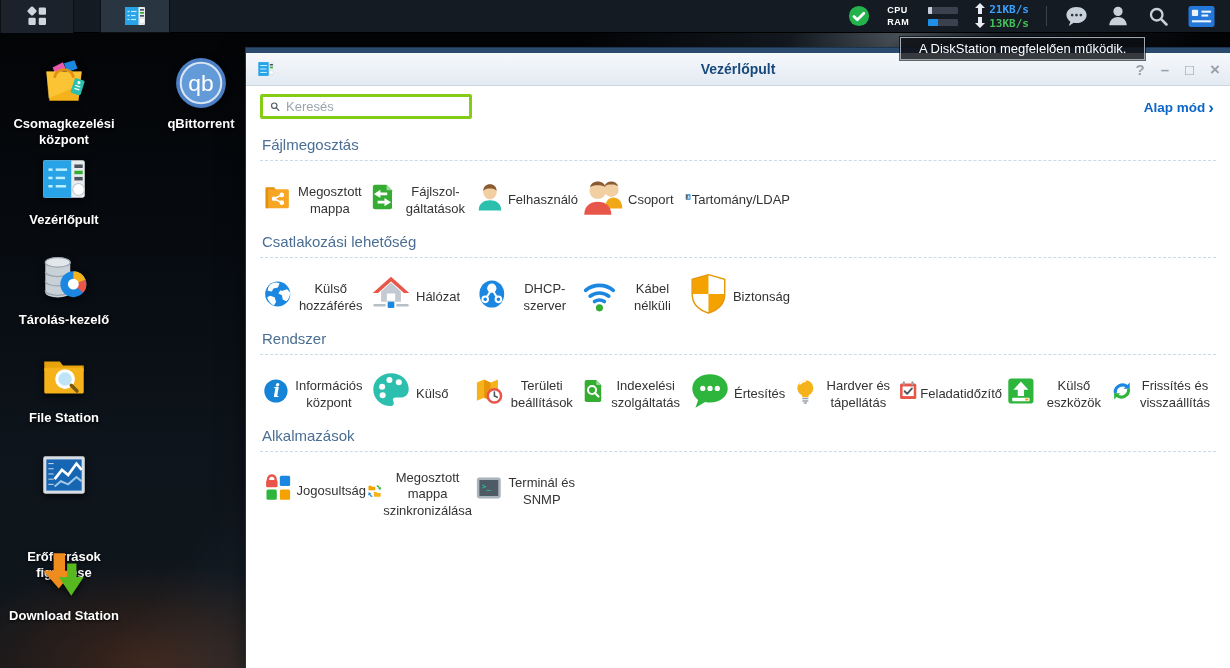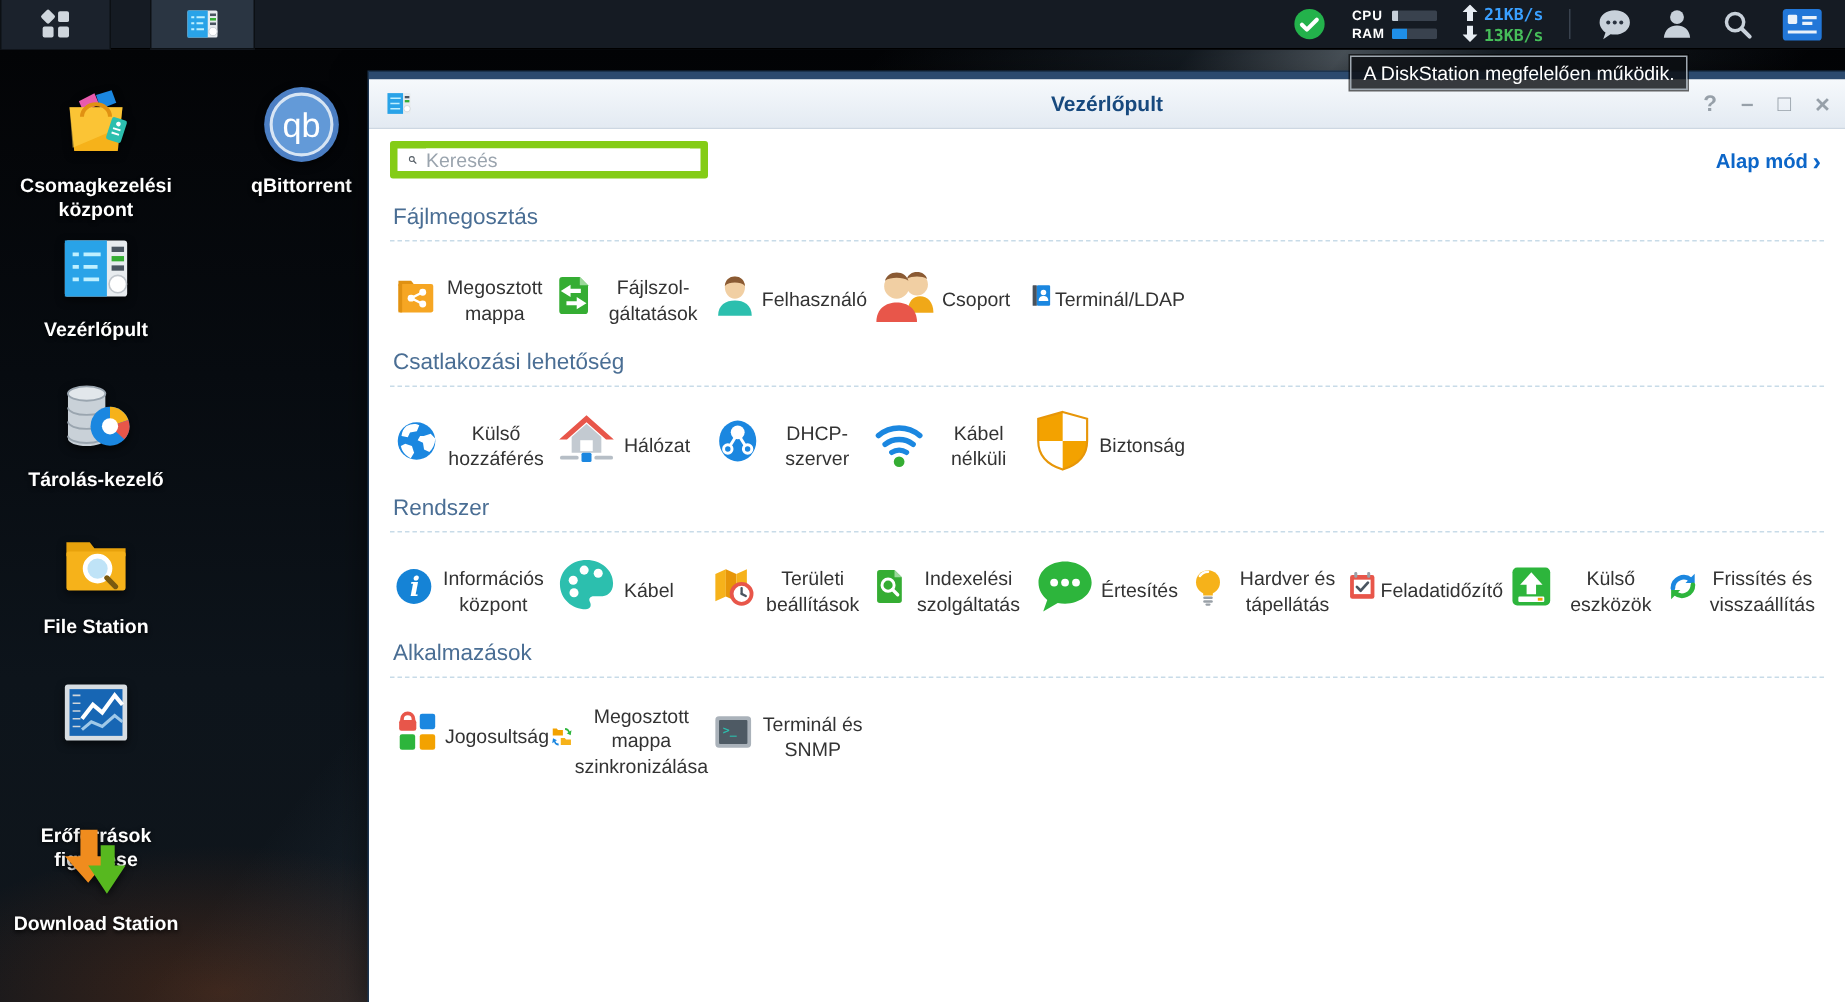--- a/index.html
+++ b/index.html
@@ -17,33 +17,33 @@
 
   
   .topbar { position:absolute; left:0; top:0; width:1230px; height:33px; background:#151b23;
     display:flex; align-items:center; z-index:50; border-bottom:1px solid #000; }
   .menu-btn { width:74px; height:33px; display:flex; align-items:center; justify-content:center;
     background:#1b222c; border-right:1px solid #0c1014; border-left:1px solid #0c1014; cursor:pointer; }
   .task-btn { width:70px; height:33px; margin-left:26px; display:flex; align-items:center; justify-content:center;
     background:#2a3542; border:1px solid #0c1014; border-top:none; cursor:pointer; }
   .tray { margin-left:auto; display:flex; align-items:center; gap:17px; padding-right:14px; }
   .meters { display:flex; flex-direction:column; gap:2px; }
-  .meter-row { display:flex; align-items:center; gap:3px; }
+  .meter-row { display:flex; align-items:center; gap:17px; }
   .meter-label { color:#fff; font-size:9px; font-weight:bold; letter-spacing:.5px; width:24px; }
   .meter-track { width:30px; height:7px; background:#39424e; border-radius:1px; overflow:hidden; }
   .meter-fill-cpu { height:100%; background:#c7d0da; }
   .meter-fill-ram { height:100%; background:#1f8fe8; }
   .net { display:flex; flex-direction:column; gap:1px; }
   .net-row { display:flex; align-items:flex-start; gap:4px; font-size:11px; font-weight:bold; font-family:"DejaVu Sans Mono",monospace; }
   .up-speed { color:#3aa0ff; } .down-speed { color:#46be5a; }
   .tray-divider { width:1px; height:20px; background:#39424e; }
   .tray-icon { cursor:pointer; display:flex; align-items:center; }
 
   
-  .tooltip { position:absolute; left:900px; top:37px; z-index:60; padding:3px 8px;
+  .tooltip { position:absolute; left:900px; top:37px; z-index:60; padding:3px 18px;
     background:rgba(12,15,18,.82); border:1px solid #9fa8b0; box-shadow:0 0 0 1px rgba(0,0,0,.6);
     color:#fff; font-size:13px; white-space:nowrap; }
 
   
   .dt-icon { position:absolute; width:104px; display:flex; flex-direction:column; align-items:center;
     cursor:pointer; z-index:10;justify-content:flex-end; }
   .dt-icon svg { width:54px; height:54px; filter:drop-shadow(0 2px 3px rgba(0,0,0,.65)); }
   .dt-label { margin-top:6px; color:#fff; font-size:13px; font-weight:bold; text-align:center;
     line-height:1.25; text-shadow:0 1px 3px rgba(0,0,0,.9); }
 
@@ -51,21 +51,21 @@
   .window { position:absolute; left:246px; top:48px; width:984px; height:620px; background:#fff;
     z-index:20; box-shadow:0 0 0 1px #1b3least, 0 6px 22px rgba(0,0,0,.55); display:flex; flex-direction:column; }
   .win-strip { height:5px; background:#2c4a6e; }
   .titlebar { height:33px; background:linear-gradient(#f6f9fc,#e3eaf2); border-bottom:1px solid #cdd7e2;
     display:flex; align-items:center; position:relative; padding:0 10px; }
   .titlebar svg.app-ico { width:20px; height:20px; }
   .win-title { position:absolute; left:0; right:0; text-align:center; color:#17497e; font-weight:bold; font-size:14px; pointer-events:none; }
   .win-ctrls { margin-left:auto; display:flex; align-items:center; gap:16px; z-index:2; }
   .win-ctrl { color:#97a0a9; font-size:15px; font-weight:bold; cursor:pointer; line-height:1; }
   .toolbar { padding:8px 14px 6px; display:flex; align-items:center; position:relative; }
-  .searchbox { width:212px; height:25px; border:5px solid #84cc16; border-radius:2px; background:#fff;
+  .searchbox { width:212px; height:25px; border:3px solid #84cc16; border-radius:2px; background:#fff;
     display:flex; align-items:center; padding:0 7px; gap:6px; }
   .searchbox input { border:none; outline:none; flex:1; font-size:13px; color:#333; font-family:"Liberation Sans",sans-serif; }
   .searchbox input::placeholder { color:#9aa4ae; }
   .mode-link { position:absolute; right:16px; top:12px; color:#0c66c8; font-weight:bold; font-size:13.5px; cursor:pointer; }
   .mode-link .chev { font-size:17px; vertical-align:-1px; margin-left:3px; }
 
   .content { flex:1; padding:2px 14px 0; overflow:hidden; }
   .section-title { color:#4a6e94; font-size:15px; padding:9px 2px 7px; border-bottom:1px dashed #c8dbe8; margin-bottom:11px; }
   .cp-grid { display:flex; flex-wrap:wrap; align-items:flex-start; }
   .cp-item { width:106px; display:flex; flex-direction:row; align-items:center; text-align:center; cursor:pointer; margin-bottom:2px; }
@@ -353,21 +353,21 @@
         </svg>
         <div class="cp-lbl">Csoport</div>
       </div>
       <div class="cp-item">
         <svg viewBox="0 0 48 48">
           <rect x="11" y="7" width="7" height="34" rx="1" fill="#49525c"></rect>
           <rect x="18" y="7" width="22" height="34" rx="2" fill="#1b87e0"></rect>
           <circle cx="29" cy="19" r="4.6" fill="#fff"></circle>
           <path d="M21 33c0-6 4-8 8-8s8 2 8 8z" fill="#fff"></path>
         </svg>
-        <div class="cp-lbl">Terminál/LDAP</div>
+        <div class="cp-lbl">Tartomány/LDAP</div>
       </div>
     </div>
 
     <div class="section-title">Csatlakozási lehetőség</div>
     <div class="cp-grid">
       <div class="cp-item">
         <svg viewBox="0 0 48 48">
           <circle cx="24" cy="24" r="17" fill="#1b87e0"></circle>
           <path d="M15 10.5c4-2.4 8.6-2.6 11.5-.7l-2.2 5.4-6.2 1.2-2 4.3-5.7-1.2c.4-3.8 1.8-7 4.6-9z" fill="#fff"></path>
           <path d="M30.5 19.5l6.3-2.1 4.1 4.4c-.1 5-2.1 9.2-5.3 12.1l-4.8-2.3-1-6-4.8-2.2 2.2-4z" fill="#fff"></path>
@@ -440,21 +440,21 @@
       <div class="cp-item">
         <svg viewBox="0 0 48 48">
           <path d="M24 7c9.5 0 17 6.5 17 15 0 6.2-4.2 8.3-8.2 8.3h-4c-2.6 0-3.6 1.6-2.6 3.6 1.1 2.2.4 4.6-2.7 4.6C15 38.5 7 32 7 22.5 7 13.7 14.5 7 24 7z" fill="#2cbfae"></path>
           <g fill="#fff">
               <circle cx="15.5" cy="20" r="2.9"></circle>
               <circle cx="22.5" cy="13.5" r="2.9"></circle>
               <circle cx="31.5" cy="15.5" r="2.9"></circle>
               <circle cx="16" cy="28" r="2.9"></circle>
             </g>
         </svg>
-        <div class="cp-lbl">Kábel</div>
+        <div class="cp-lbl">Külső</div>
       </div>
       <div class="cp-item">
         <svg viewBox="0 0 48 48">
           <path d="M7 12l10-4.5v26L7 38z" fill="#f6b21a"></path>
           <path d="M17 7.5l10 4.5v26l-10-4.5z" fill="#e79608"></path>
           <path d="M27 12l10-4.5v26L27 38z" fill="#f6b21a"></path>
           <circle cx="32" cy="31" r="9.5" fill="#fff" stroke="#e8564a" stroke-width="3.6"></circle>
           <g stroke="#4a5560" stroke-width="2.2" stroke-linecap="round">
               <line x1="32" y1="31" x2="32" y2="25.5"></line>
               <line x1="32" y1="31" x2="36" y2="33"></line>

